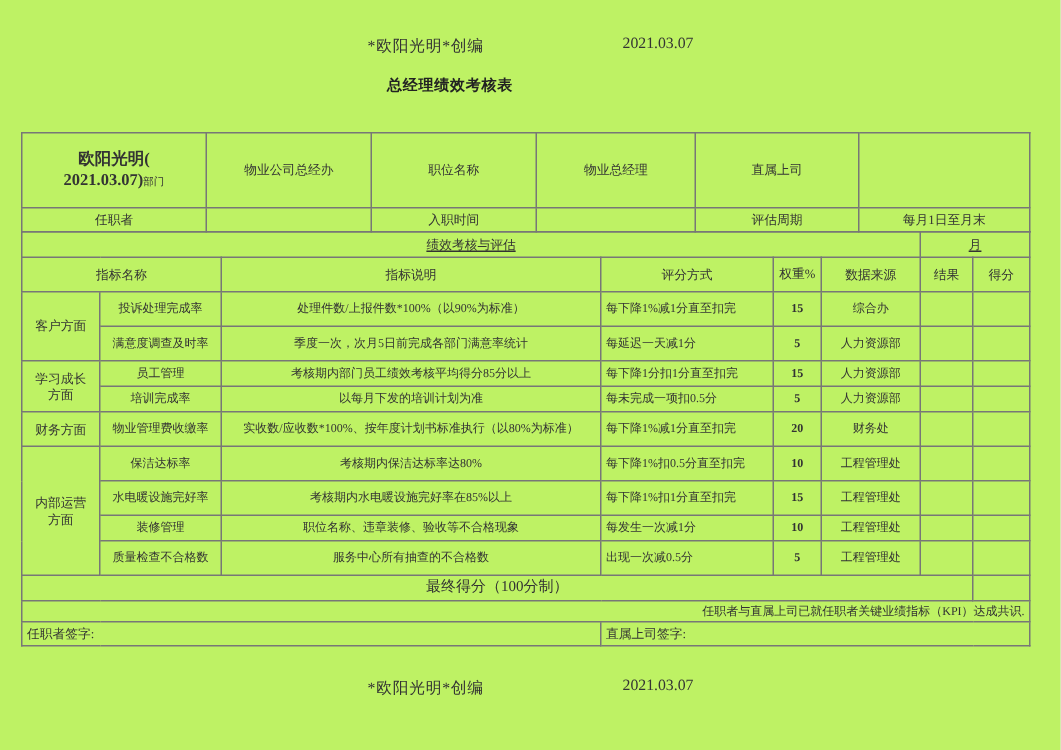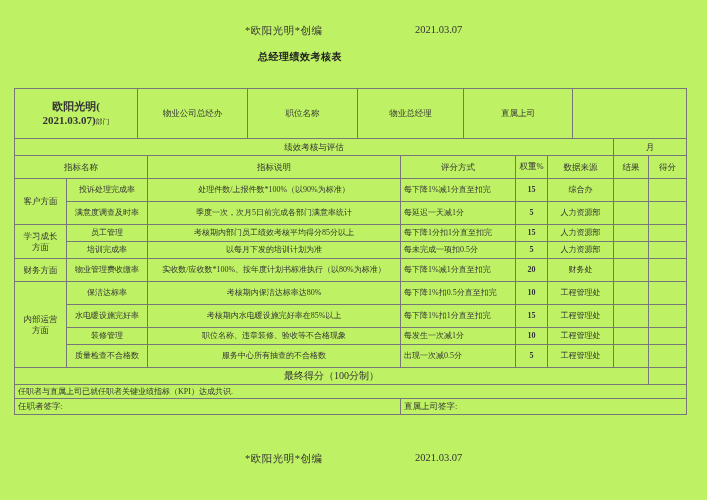--- a/index.html
+++ b/index.html
@@ -11,30 +11,30 @@
   .hdr-date{position:absolute;top:24px;left:415px;font-size:10.5px;color:#333;}
   .doc-title{position:absolute;top:50px;left:258px;font-size:10px;font-weight:bold;color:#222;letter-spacing:.5px;}
   .tbl-wrap{position:absolute;left:14px;top:88px;width:672px;}
   table{border-collapse:collapse;table-layout:fixed;width:672px;}
   td{border:1px solid #777;font-size:8px;color:#333;padding:1px 3px;text-align:center;vertical-align:middle;overflow:hidden;line-height:1.25;}
   .info-tbl td{font-size:8.5px;}
   .holder-cell{font-size:8px;}
   .holder-big{font-weight:bold;font-size:11px;line-height:1.2;display:block;}
   .holder-suffix{font-size:7px;font-weight:normal;}
   .thin-row td{height:13px;}
-  .section-row td{height:14px;font-size:8.5px;}
+  .section-row td{height:14px;font-size:8.5px;text-decoration:underline;}
   .colhdr-row td{height:20px;font-size:8.5px;}
   .group-cell{font-size:8.5px;padding:1px 6px;}
   .desc-cell{text-align:center;}
   .score-cell{text-align:left;}
   .weight-cell{font-weight:bold;}
   .data-row td{height:20px;}
   .short-row td{height:14px;}
   .final-row td{height:14px;font-size:10px;}
-  .kpi-row td{height:11px;text-align:left;font-size:8px;}
+  .kpi-row td{height:11px;text-align:right;font-size:8px;}
   .sign-row td{height:13px;text-align:left;font-size:8.5px;}
   .note-line{position:absolute;top:420px;left:0;width:707px;text-align:center;font-weight:bold;font-size:11px;color:#222;}
   .ftr-author{position:absolute;top:452px;left:245px;font-size:10.5px;color:#333;letter-spacing:.5px;}
   .ftr-date{position:absolute;top:452px;left:415px;font-size:10.5px;color:#333;}
 </style>
 </head>
 <body>
 
 <div class="page">
 
@@ -58,20 +58,28 @@
         <td class="holder-cell">
           <span class="holder-big">欧阳光明(</span>
           <span class="holder-big"><span>2021.03.07)</span><span class="holder-suffix">部门</span></span>
         </td>
         <td>物业公司总经办</td>
         <td>职位名称</td>
         <td>物业总经理</td>
         <td>直属上司</td>
         <td></td>
       </tr>
+      <tr class="thin-row">
+        <td>任职者</td>
+        <td></td>
+        <td>入职时间</td>
+        <td></td>
+        <td>评估周期</td>
+        <td>每月1日至月末</td>
+      </tr>
     </tbody>
       </table>
 
     <table style="margin-top:-1px">
       <colgroup>
         <col style="width:52px">
           <col style="width:81px">
           <col style="width:253px">
           <col style="width:115px">
         <col style="width:32px">

